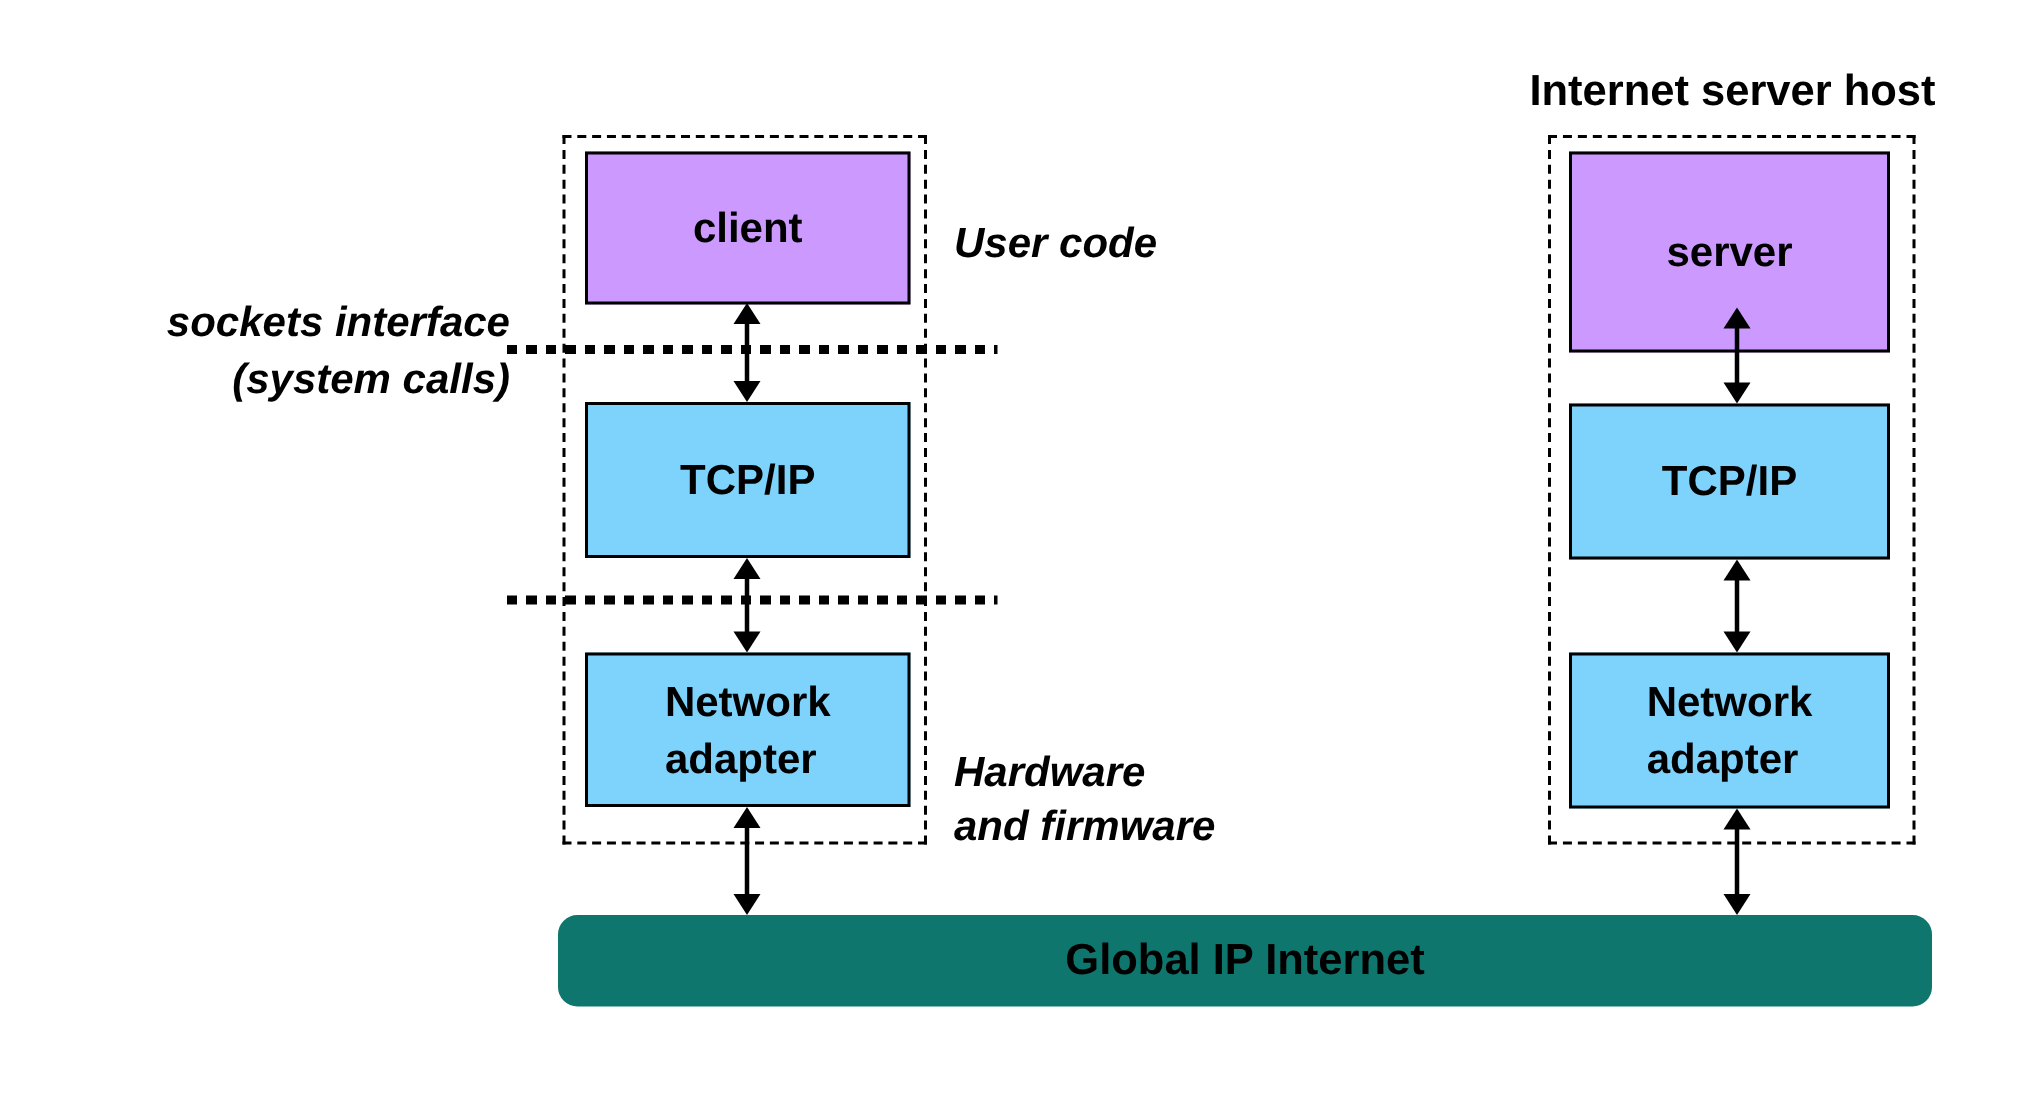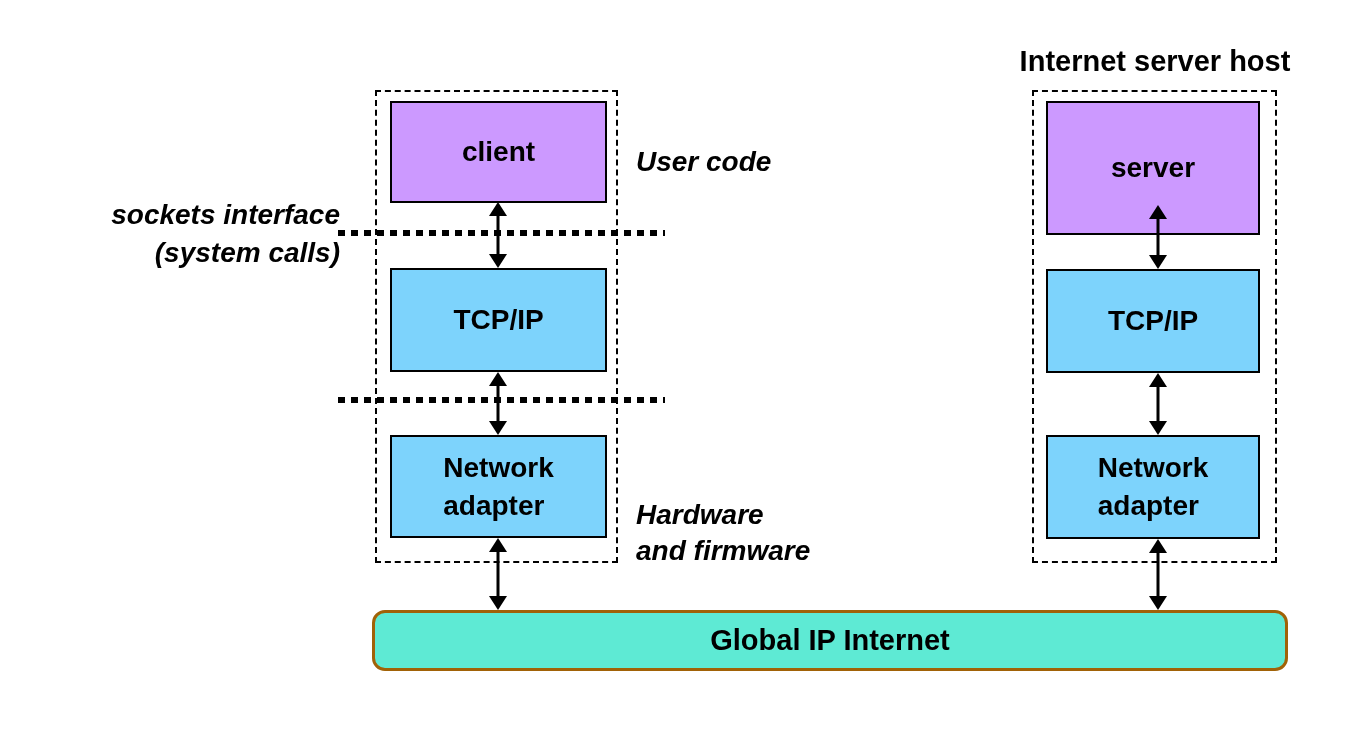--- a/index.html
+++ b/index.html
@@ -40,23 +40,23 @@
     font-size: 28px;
     font-weight: bold;
     line-height: 38px;
     white-space: pre-line;
   }
   .purple { background: #CC99FF; }
   .green  { background: #7dd3fc; }
   .internet-bar {
     position: absolute;
     box-sizing: border-box;
-    border: 3px solid #a16207;
+    border: 3px solid #0f766e;
     border-radius: 13px;
-    background: #5eead4;
+    background: #0f766e;
     display: flex;
     align-items: center;
     justify-content: center;
     font-size: 29px;
     font-weight: bold;
   }
   .iface-label {
     position: absolute;
     text-align: right;
     font-size: 28px;

